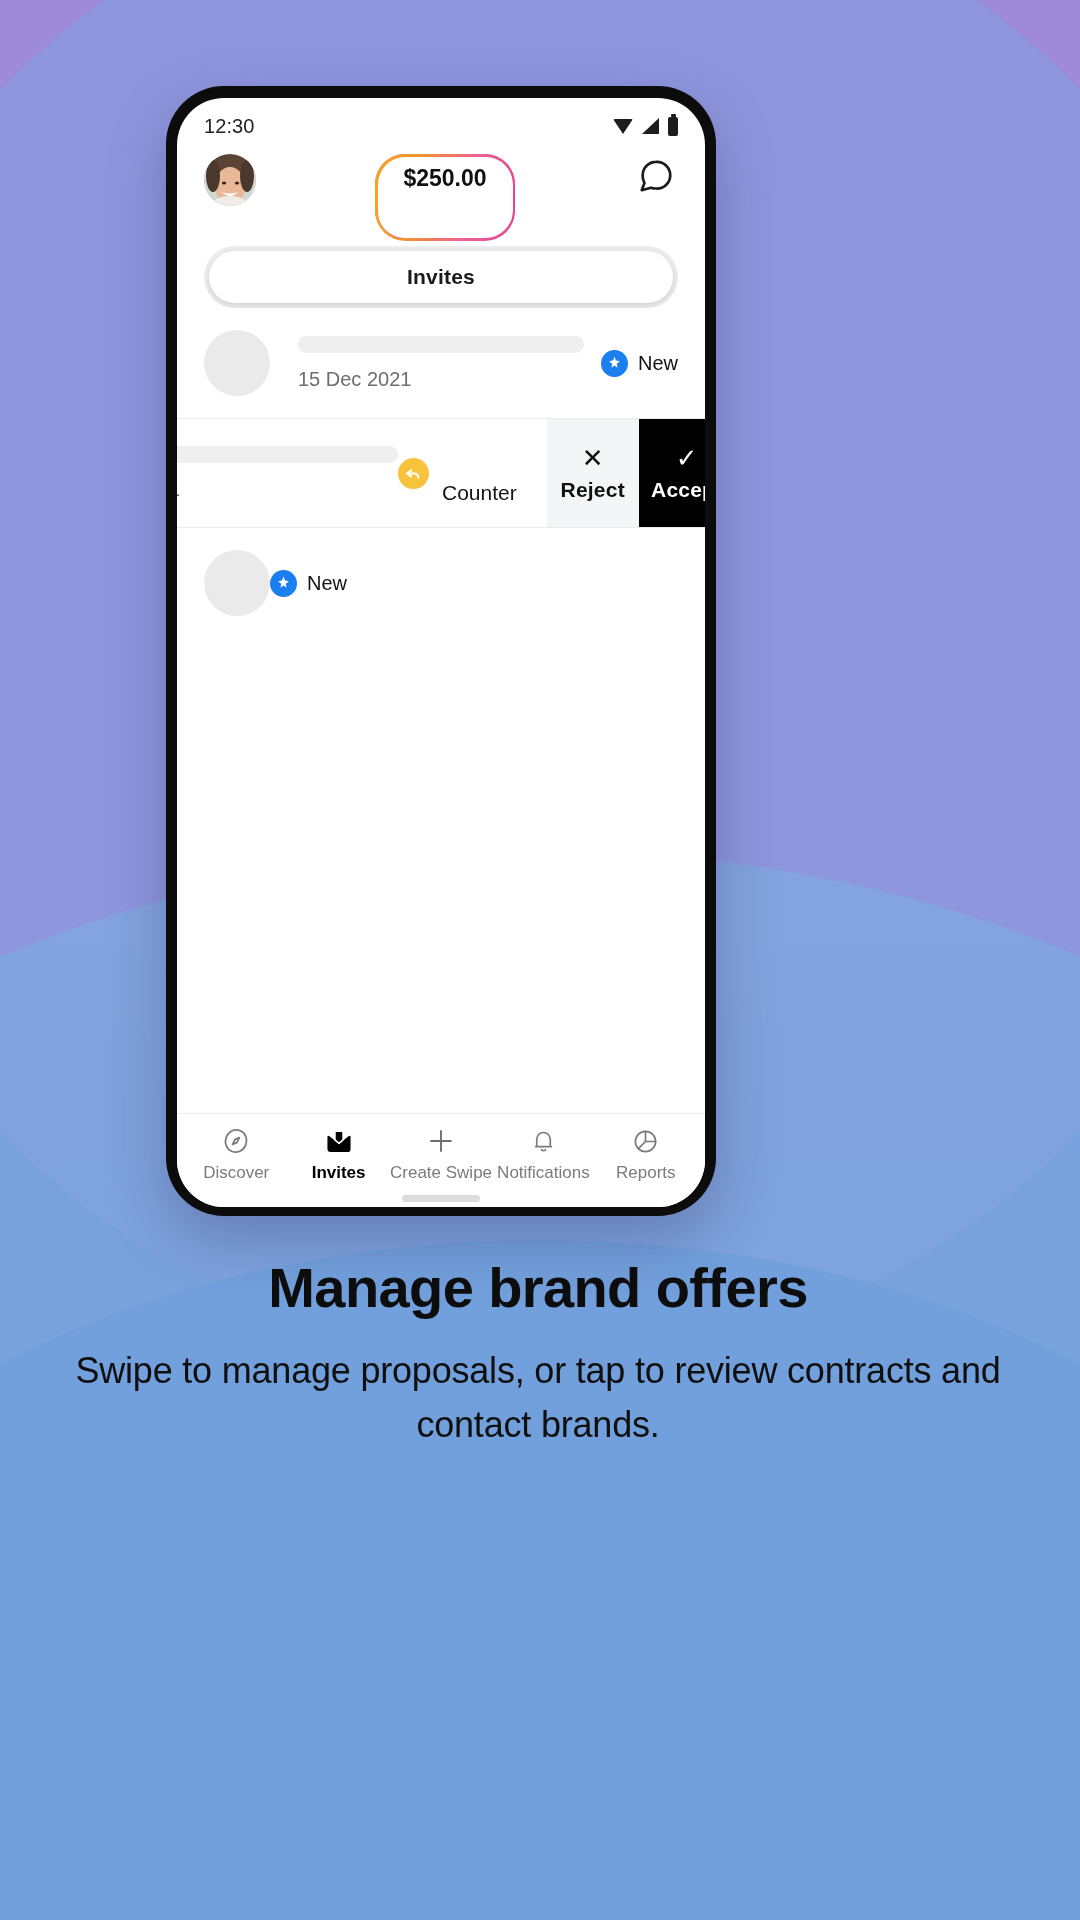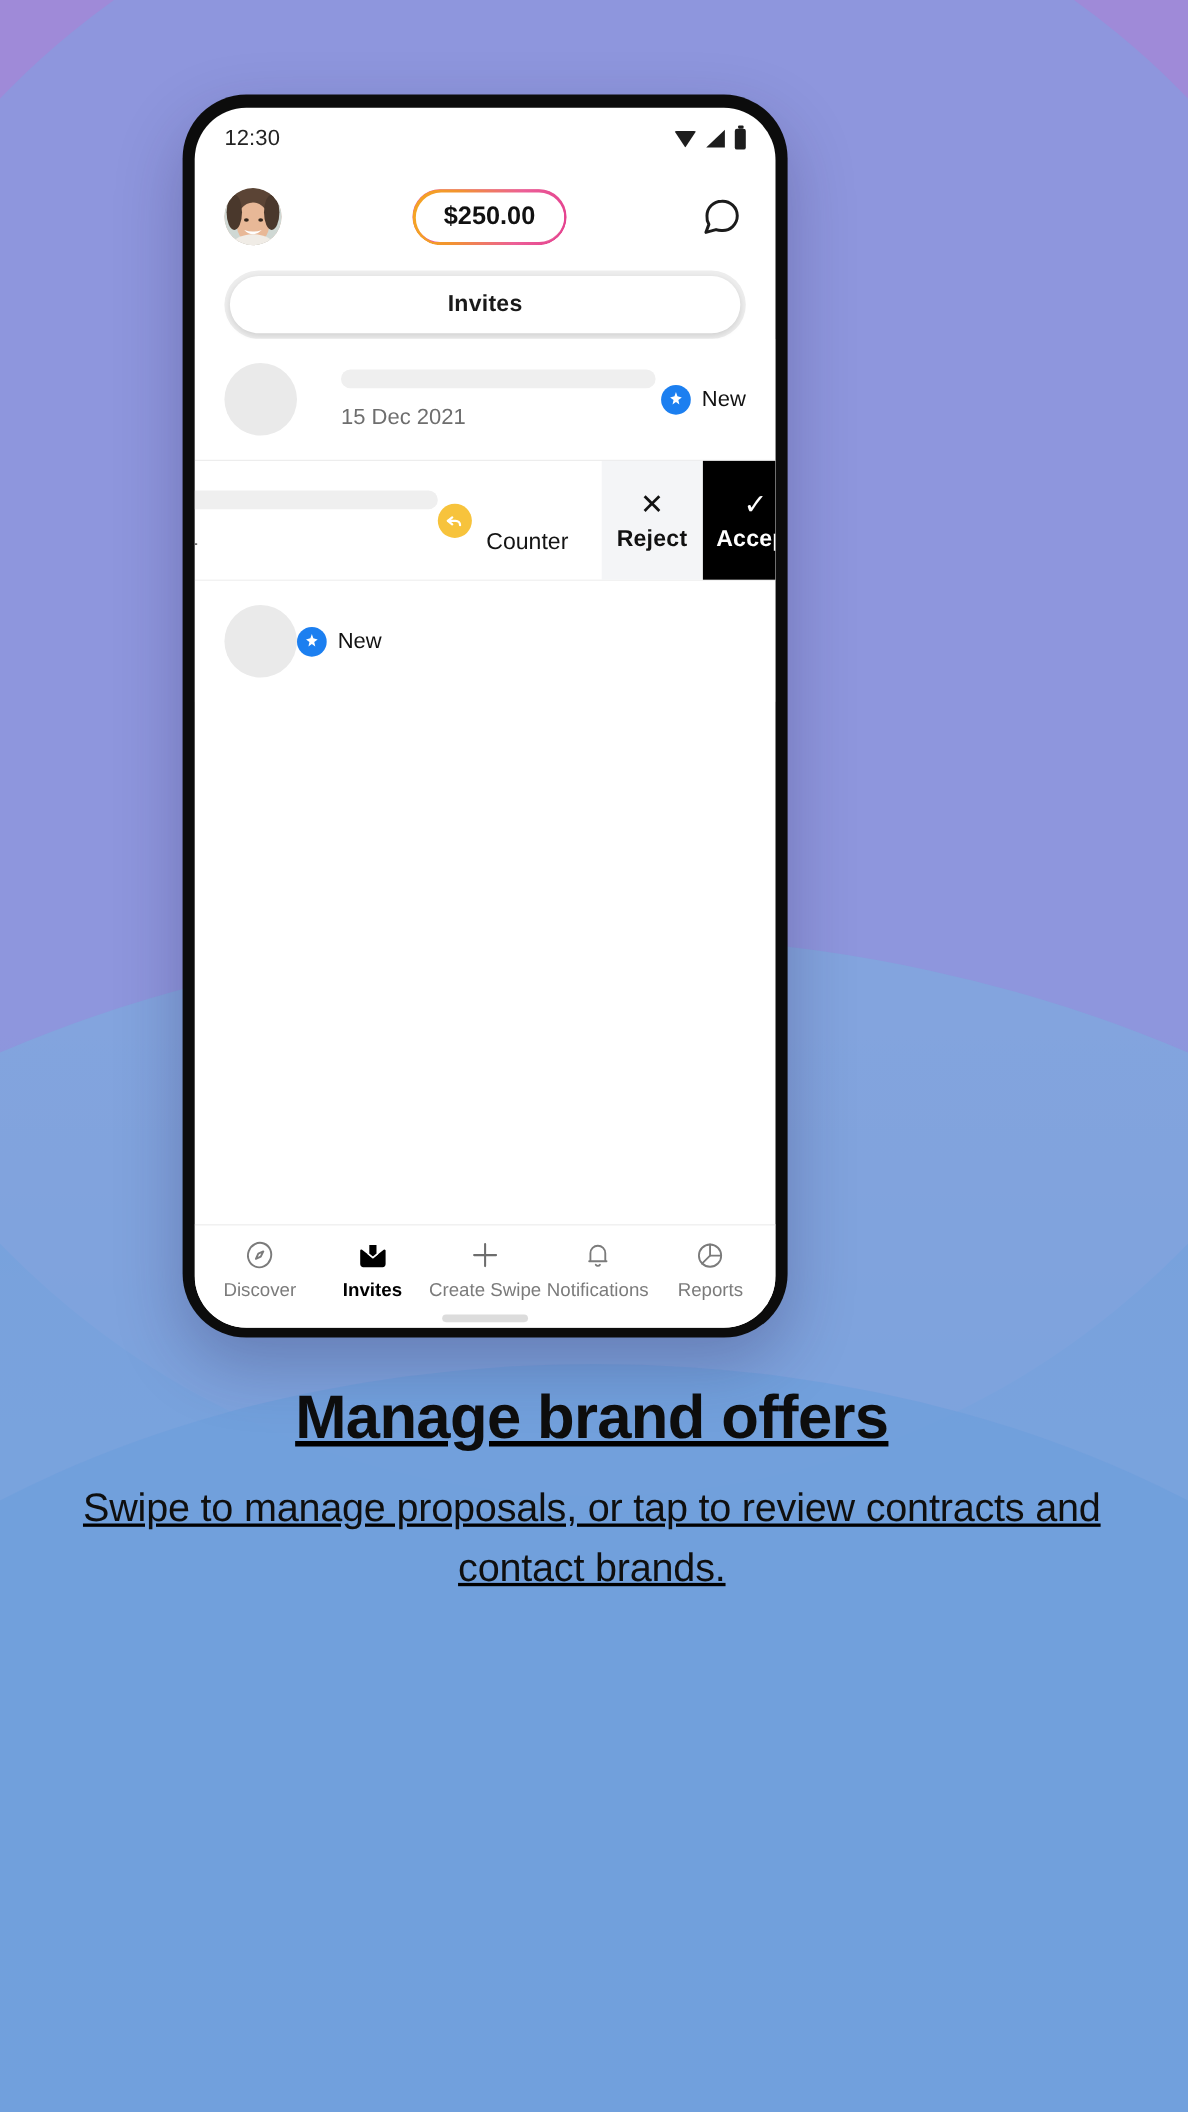--- a/index.html
+++ b/index.html
@@ -80,21 +80,21 @@
     position:relative;
   }
   .ic-batt:before{
     content:""; position:absolute; top:-3px; left:2.5px;
     width:5px; height:3px; background:#1d1d1d; border-radius:1px;
   }
 
   
   .appheader {
     height:86px; flex:0 0 86px;
-    display:flex; align-items:center; justify-content:space-between;
+    display:flex; justify-content:space-between;
     padding:0 27px;
   }
   .avatar {
     width:52px; height:52px; border-radius:50%;
     overflow:hidden; flex:0 0 52px;
     background:#cbb9ae; position:relative;
   }
   .avatar svg { display:block; width:100%; height:100%; }
 
   .balance-pill {
@@ -143,21 +143,21 @@
     display:flex; align-items:center;
     padding:18px 27px;
     height:110px;
     position:relative;
     background:#fff;
   }
   .ph-avatar {
     width:66px; height:66px; border-radius:50%;
     background:#eaeaea; flex:0 0 66px;
   }
-  .row-mid { flex:1 1 auto; margin-left:40px; min-width:0; }
+  .row-mid { flex:1 1 auto; margin-left:28px; min-width:0; }
   .ph-bar {
     height:17px; border-radius:9px; background:#efefef;
     width:286px; margin-bottom:15px;
   }
   .row-date { font-size:20px; color:#6e6e6e; }
 
   .badge-new { display:flex; align-items:center; gap:10px; flex:0 0 auto; }
   .badge-dot {
     width:27px; height:27px; border-radius:50%;
     background:#1c7ff0; position:relative;
@@ -221,21 +221,21 @@
     height:18px; display:flex; align-items:center; justify-content:center;
     background:#fff;
   }
   .homeindicator span {
     width:78px; height:7px; border-radius:4px; background:#dcdcdc; display:block;
   }
 
   
   #caption {
     position:absolute; left:0; right:4px; top:1258px;
-    text-align:center; padding:0 60px;text-decoration:underline;
+    text-align:center; padding:0 60px;
   }
   .headline {
     font-size:56px; font-weight:700; color:#0d0d0d;
     letter-spacing:-.6px; line-height:1.08;
   }
   .subline {
     margin-top:26px;
     font-size:36px; font-weight:400; color:#0f0f0f;
     line-height:1.5; letter-spacing:-.2px;
   }

